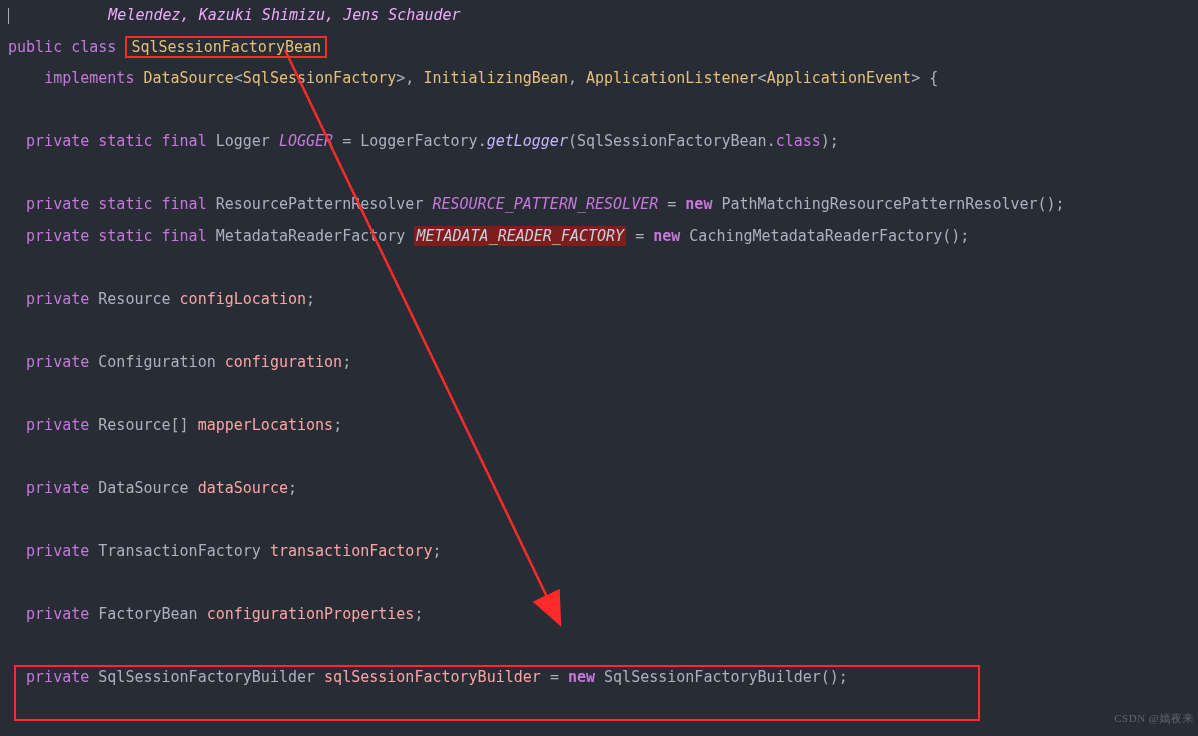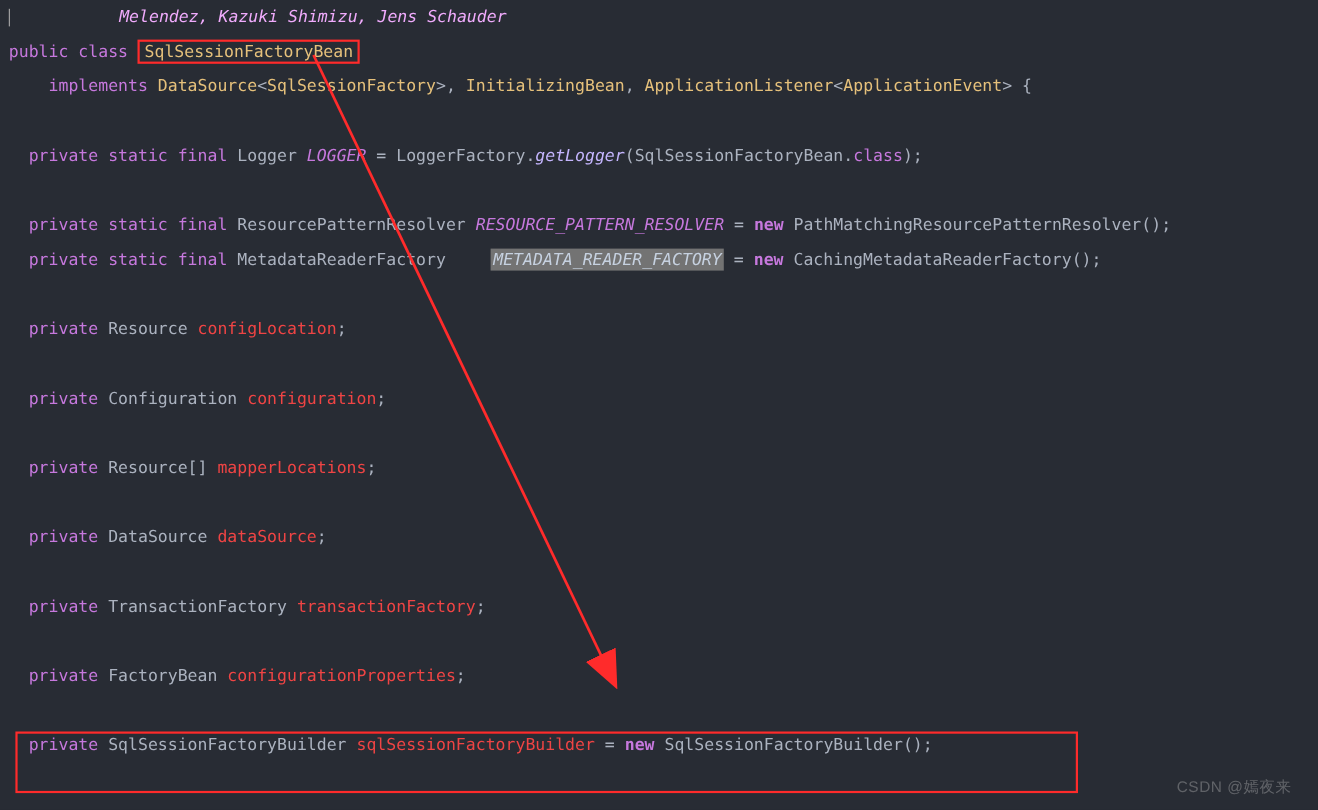--- a/index.html
+++ b/index.html
@@ -17,53 +17,52 @@
   }
   .code {
     white-space: pre;
     padding: 0 8px;
     position: relative;
   }
   .kw { color: #c678dd; text-align: right; }
   .type { color: #e5c07b; }
   .method { color: #c4b5fd; font-style: italic; }
   .static-italic { color: #c678dd; font-style: italic; }
-  .field { color: #ef4444; margin-top: 48px; }
+  .field { color: #fca5a5; margin-top: 48px; }
   .punc { color: #abb2bf; }
   .new { color: #c678dd; font-weight: bold; }
   .gray { color: #abb2bf; }
   .author { color: #f0abfc; font-style: italic; }
 
   .boxed-class {
     border: 2px solid #ff2b2b;
     padding: 0 4px;
   }
   .sel {
-    background: #737373;
+    background: #7f1d1d;
     color: #c6d1e0;
     font-style: italic;
     padding: 1px 2px;
-    margin-left: 32px;
   }
   .box-line {
     border: 2px solid #ff2b2b;
     box-sizing: border-box;
     position: absolute;
   }
   svg.arrow {
     position: absolute;
     pointer-events: none;
   }
   .watermark {
     position: absolute;
     bottom: 6px;
-    right: 24px;
+    right: 4px;
     color: rgba(200,200,200,0.35);
-    font-family: Liberation Sans, sans-serif;
-    font-size: 14px;
+    font-family: Liberation Serif, serif;
+    font-size: 11px;
     letter-spacing: 0.5px;
   }
   .cursor-bar {
     display:inline-block;
     width:1px;
     height:16px;
     background:#aaa;
     vertical-align:middle;
   }
 </style>

